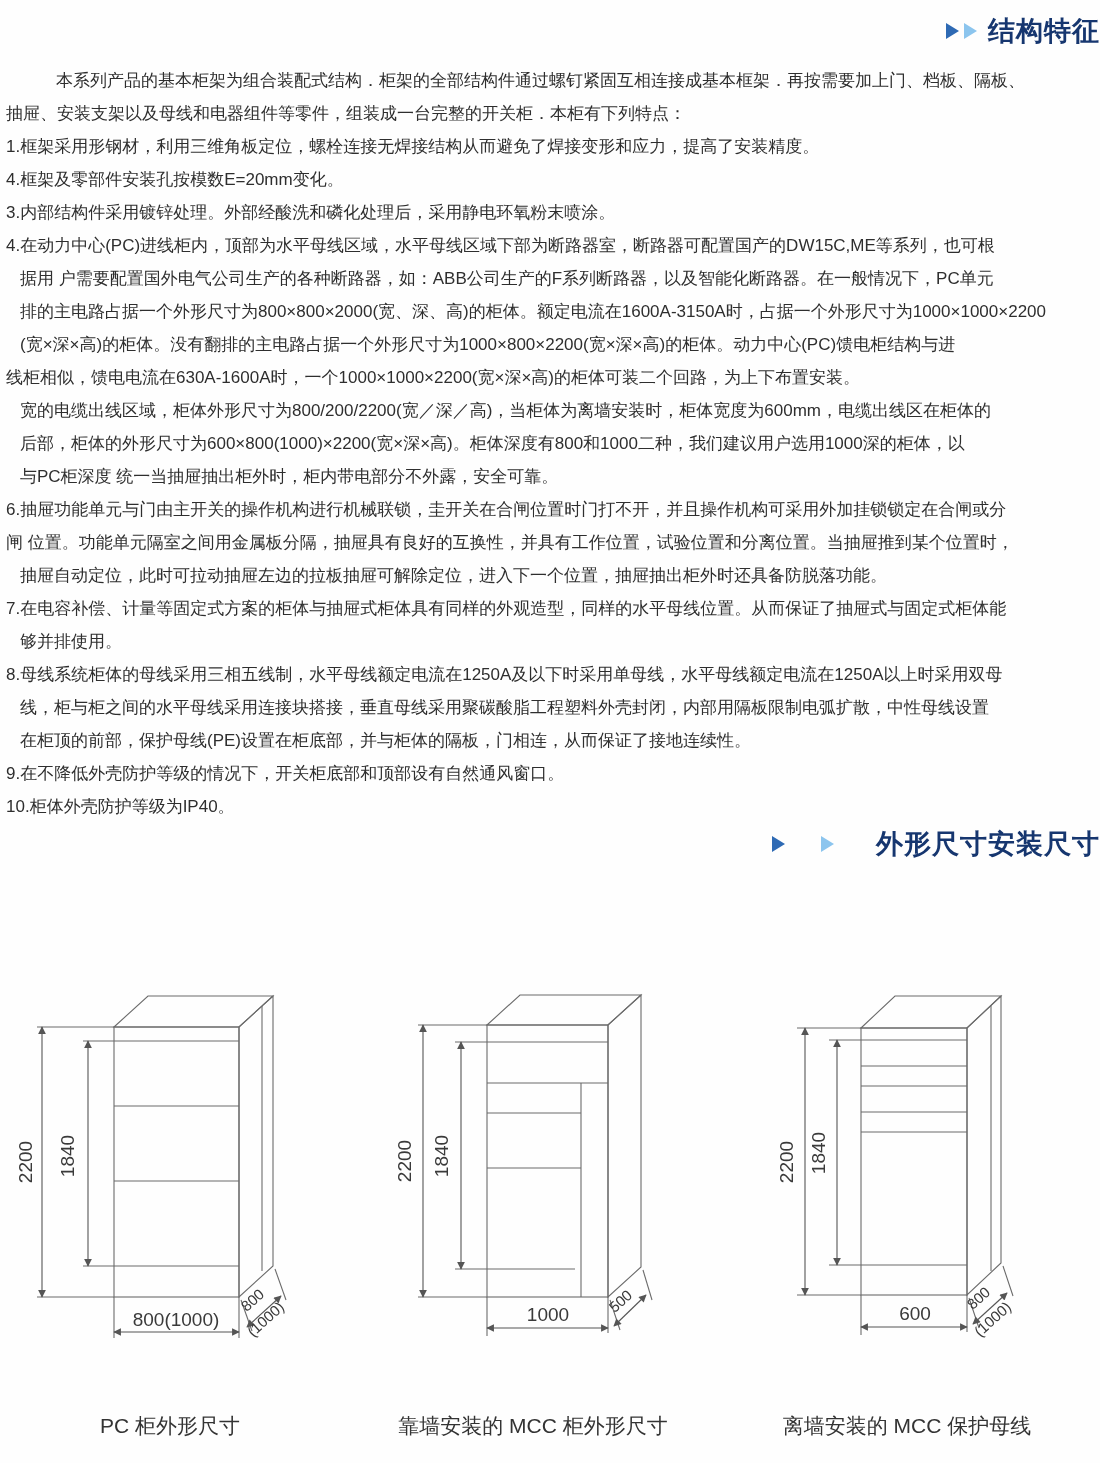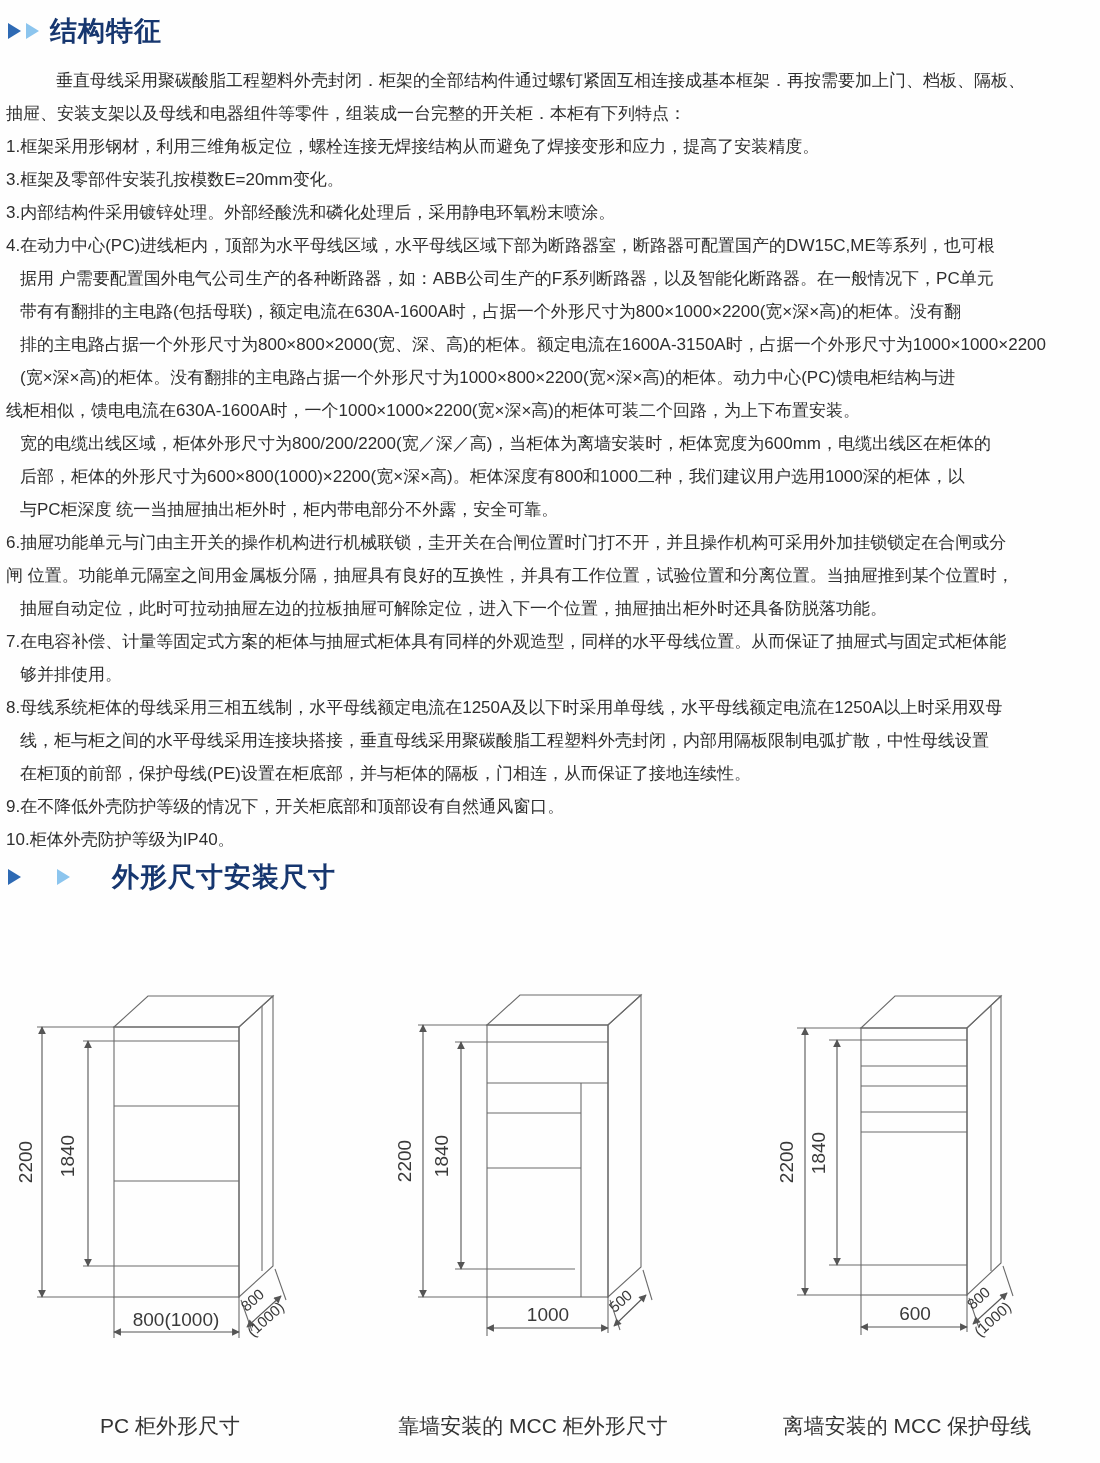--- a/index.html
+++ b/index.html
@@ -7,20 +7,21 @@
     position:relative;
     width:1100px;height:1463px;
     margin:0 auto;
     background:#fefefe;
     overflow:hidden;
     font-family:"Liberation Sans","DejaVu Sans",sans-serif;
   }
   .section-heading{
     display:flex;align-items:center;gap:5px;
     padding-left:8px;
+    justify-content:flex-end;
   }
   .sh1{padding-top:14px;}
   .sh2{margin-top:4px;gap:36px;}
   .tri{width:0;height:0;border-top:8px solid transparent;border-bottom:8px solid transparent;display:inline-block;}
   .tri-dark{border-left:13px solid #2e6ab4;}
   .tri-light{border-left:13px solid #8cc5ee;}
   .heading-text{
     margin:0 0 0 6px;
     font-size:27px;font-weight:bold;
     color:#16366f;
@@ -56,28 +57,27 @@
 
 <div class="page">
 
   <div class="section-heading sh1">
     <span class="tri tri-dark"></span>
     <span class="tri tri-light"></span>
     <h2 class="heading-text">结构特征</h2>
   </div>
 
   <div class="feature-text" id="feature-lines">
-      <div class="tline ind2">垂直母线采用聚碳酸脂工程塑料外壳封闭．柜架的全部结构件通过螺钉紧固互相连接成基本框架．再按需要加上门、档板、隔板、</div>
+      <div class="tline ind2">本系列产品的基本柜架为组合装配式结构．柜架的全部结构件通过螺钉紧固互相连接成基本框架．再按需要加上门、档板、隔板、</div>
       <div class="tline ind0">抽屉、安装支架以及母线和电器组件等零件，组装成一台完整的开关柜．本柜有下列特点：</div>
       <div class="tline ind0">1.框架采用形钢材，利用三维角板定位，螺栓连接无焊接结构从而避免了焊接变形和应力，提高了安装精度。</div>
-      <div class="tline ind0">3.框架及零部件安装孔按模数E=20mm变化。</div>
+      <div class="tline ind0">4.框架及零部件安装孔按模数E=20mm变化。</div>
       <div class="tline ind0">3.内部结构件采用镀锌处理。外部经酸洗和磷化处理后，采用静电环氧粉末喷涂。</div>
       <div class="tline ind0">4.在动力中心(PC)进线柜内，顶部为水平母线区域，水平母线区域下部为断路器室，断路器可配置国产的DW15C,ME等系列，也可根</div>
       <div class="tline ind1">据用 户需要配置国外电气公司生产的各种断路器，如：ABB公司生产的F系列断路器，以及智能化断路器。在一般情况下，PC单元</div>
-      <div class="tline ind1">带有有翻排的主电路(包括母联)，额定电流在630A-1600A时，占据一个外形尺寸为800×1000×2200(宽×深×高)的柜体。没有翻</div>
       <div class="tline ind1">排的主电路占据一个外形尺寸为800×800×2000(宽、深、高)的柜体。额定电流在1600A-3150A时，占据一个外形尺寸为1000×1000×2200</div>
       <div class="tline ind1">(宽×深×高)的柜体。没有翻排的主电路占据一个外形尺寸为1000×800×2200(宽×深×高)的柜体。动力中心(PC)馈电柜结构与进</div>
       <div class="tline ind0">线柜相似，馈电电流在630A-1600A时，一个1000×1000×2200(宽×深×高)的柜体可装二个回路，为上下布置安装。</div>
       <div class="tline ind1">宽的电缆出线区域，柜体外形尺寸为800/200/2200(宽／深／高)，当柜体为离墙安装时，柜体宽度为600mm，电缆出线区在柜体的</div>
       <div class="tline ind1">后部，柜体的外形尺寸为600×800(1000)×2200(宽×深×高)。柜体深度有800和1000二种，我们建议用户选用1000深的柜体，以</div>
       <div class="tline ind1">与PC柜深度 统一当抽屉抽出柜外时，柜内带电部分不外露，安全可靠。</div>
       <div class="tline ind0">6.抽屉功能单元与门由主开关的操作机构进行机械联锁，圭开关在合闸位置时门打不开，并且操作机构可采用外加挂锁锁定在合闸或分</div>
       <div class="tline ind0">闸 位置。功能单元隔室之间用金属板分隔，抽屉具有良好的互换性，并具有工作位置，试验位置和分离位置。当抽屉推到某个位置时，</div>
       <div class="tline ind1">抽屉自动定位，此时可拉动抽屉左边的拉板抽屉可解除定位，进入下一个位置，抽屉抽出柜外时还具备防脱落功能。</div>
       <div class="tline ind0">7.在电容补偿、计量等固定式方案的柜体与抽屉式柜体具有同样的外观造型，同样的水平母线位置。从而保证了抽屉式与固定式柜体能</div>

